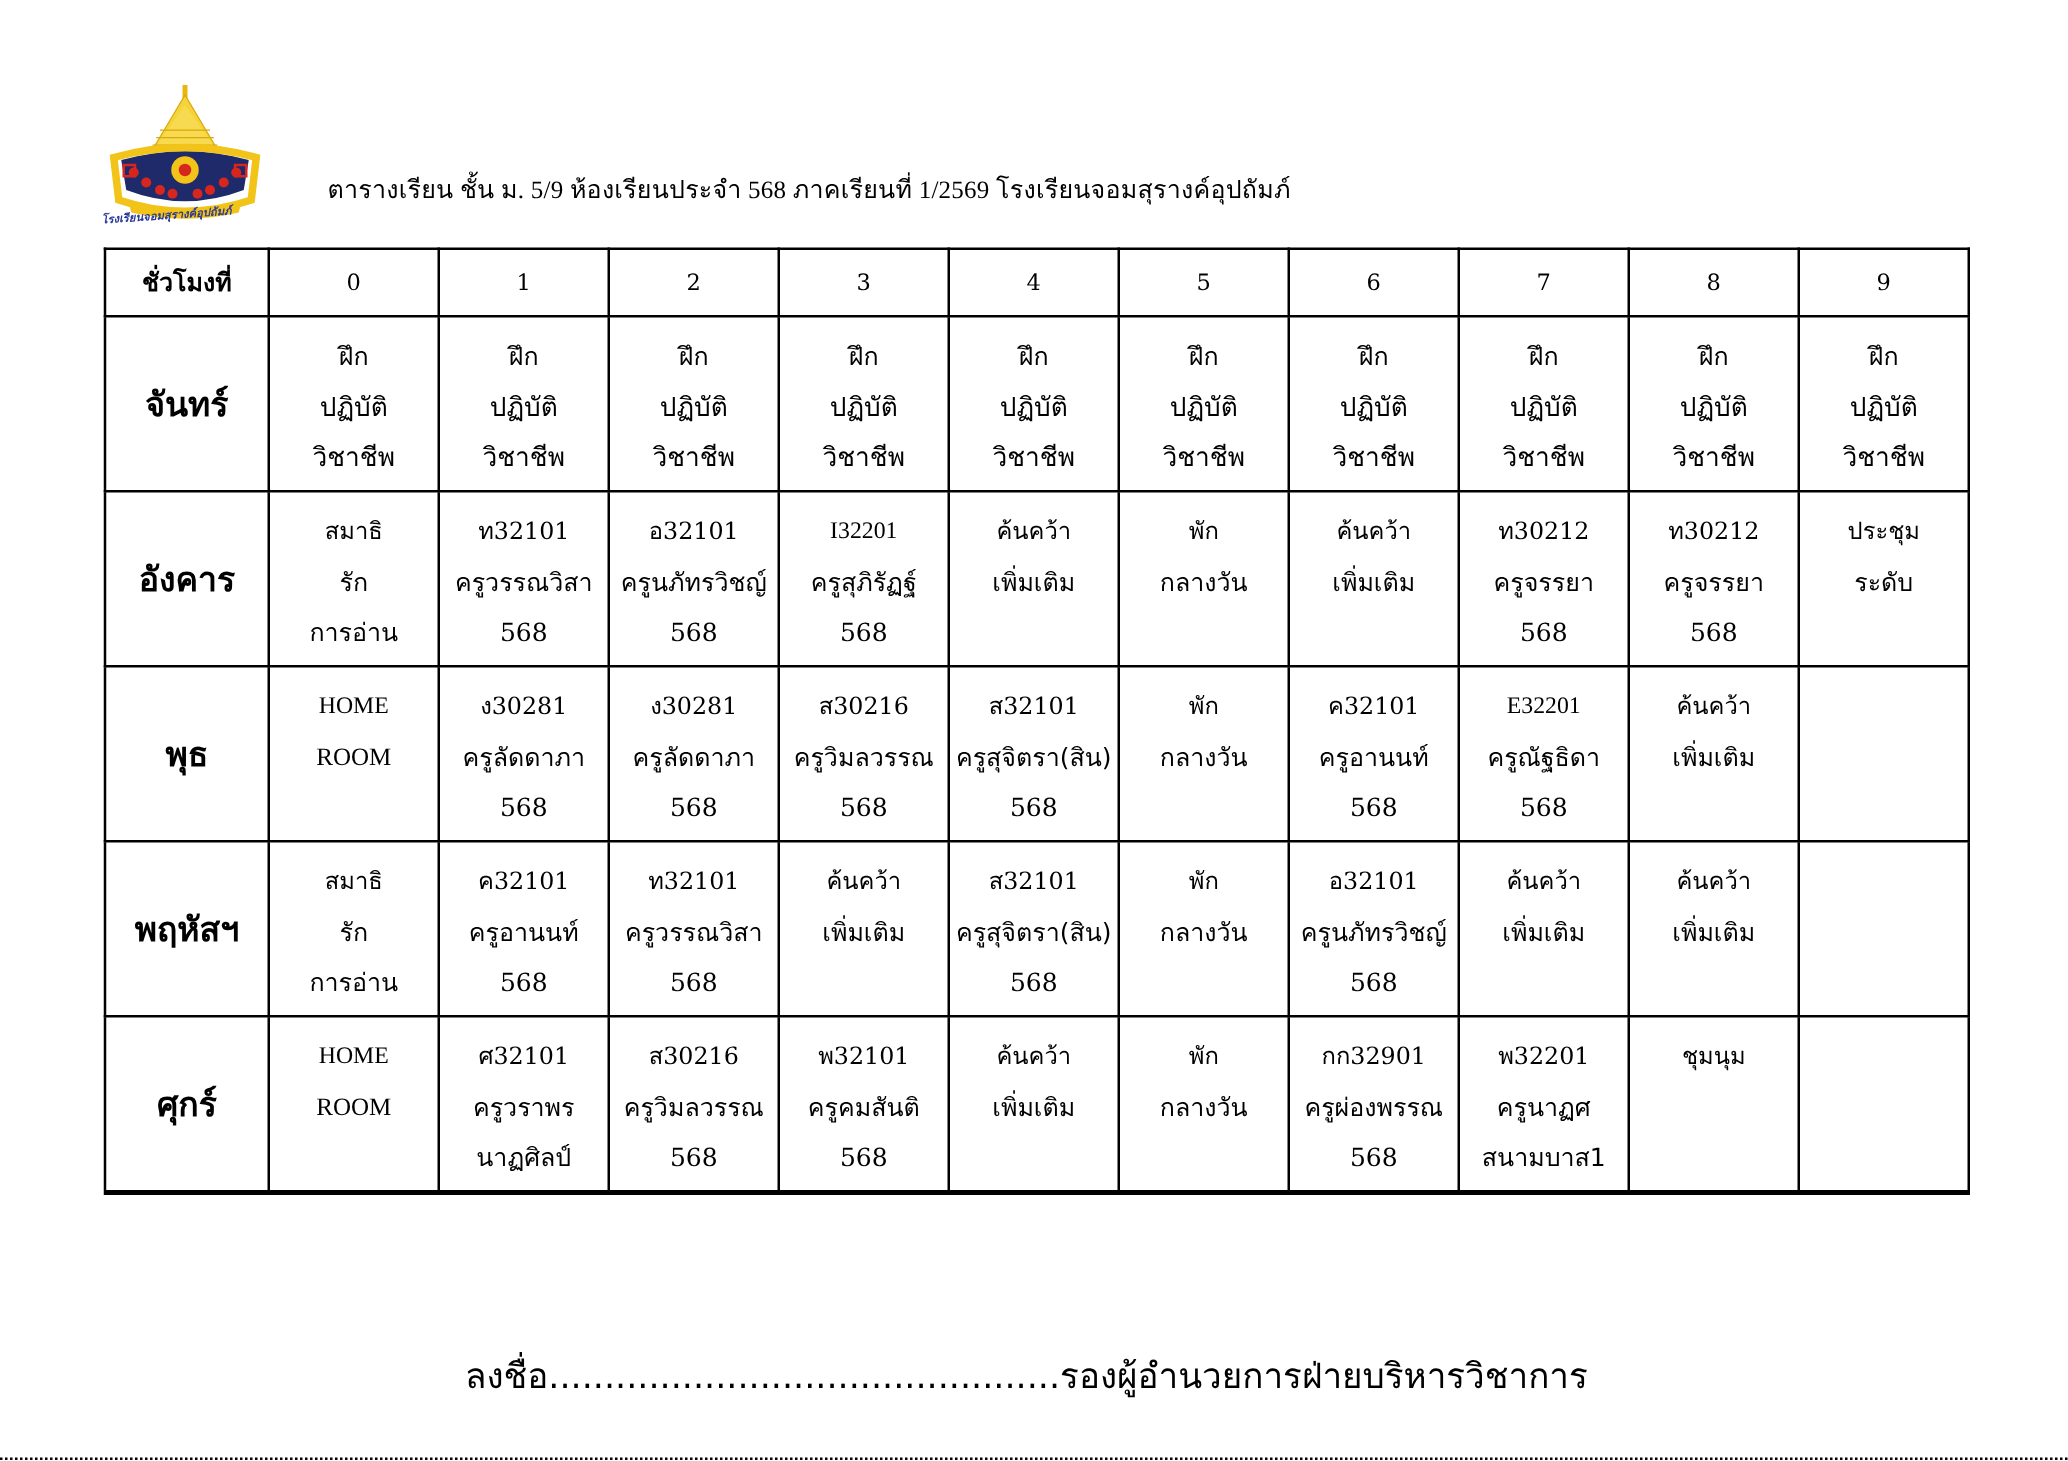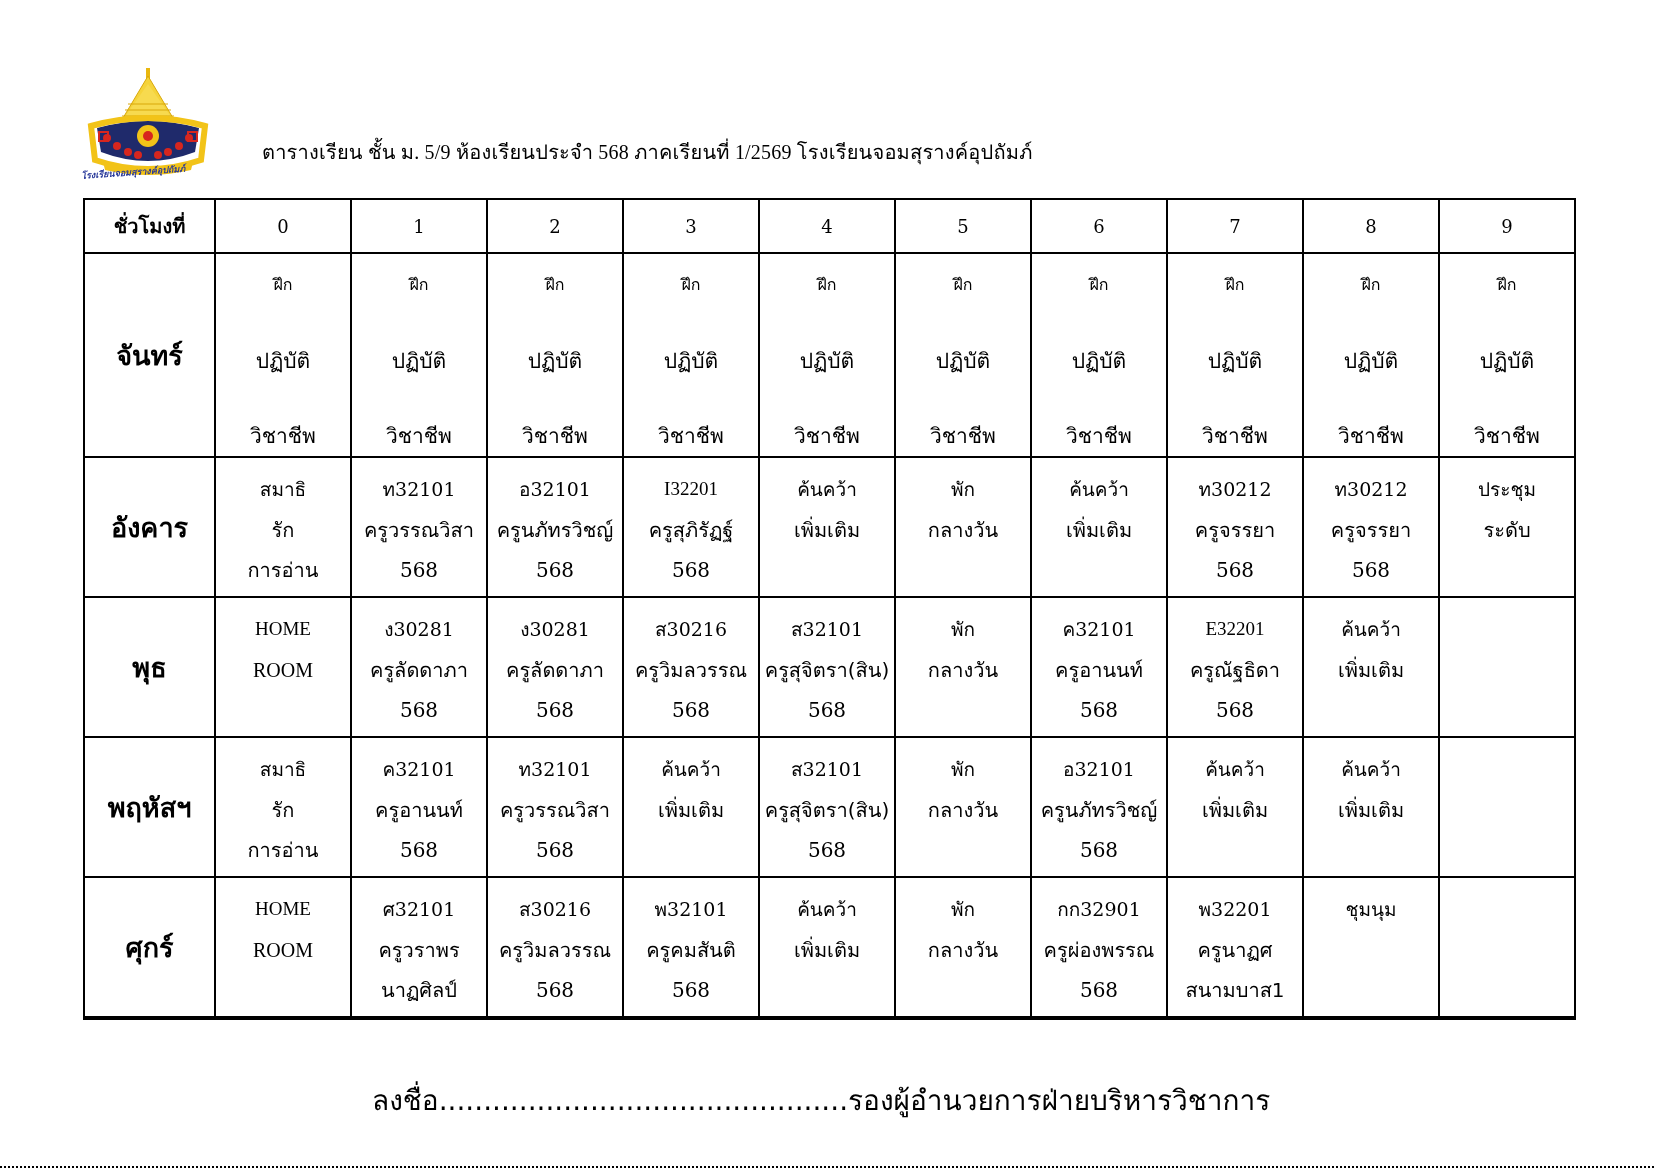--- a/index.html
+++ b/index.html
@@ -11,22 +11,22 @@
     table.tt tr.hdr td { height: 52px; font-size: 18px; }
     table.tt tr.time td { height: 52px; font-size: 18px; }
     table.tt tr.day td { height: 138px; vertical-align: top; }
     table.tt td.rowlabel { font-family: "DejaVu Sans", sans-serif; font-weight: bold; vertical-align: middle !important; font-size: 27px; }
     table.tt tr.hdr td.rowlabel, table.tt tr.time td.rowlabel { font-size: 20px; }
     table.tt tr:last-child td { border-bottom-width: 4px; }
     .cell-lines { padding-top: 10px; }
     .cell-lines .l1 { font-size: 19px; line-height: 42px; height: 42px; font-family: "DejaVu Serif", serif; }
     .cell-lines .l2, .cell-lines .l3 { font-size: 20px; line-height: 40px; height: 40px; font-family: "DejaVu Sans", sans-serif; }
     .cell-lines .l3.num { font-family: "DejaVu Serif", serif; text-align: center; }
-    .cell-lines.mon .l1 { font-family: "DejaVu Sans", sans-serif; font-size: 16px; }
-    .cell-lines.mon .l2, .cell-lines.mon .l3 { font-size: 21px; margin-top: 35px; }
+    .cell-lines.mon .l1 { font-family: "DejaVu Sans", sans-serif; font-size: 20px; }
+    .cell-lines.mon .l2, .cell-lines.mon .l3 { font-size: 21px; }
     .sig { position: absolute; left: 372px; top: 1078px; font-family: "DejaVu Sans", sans-serif; font-size: 28px; white-space: nowrap; }
     .bottom-rule { position: absolute; left: 0; top: 1166px; width: 1654px; border-top: 2px dotted #000; }
   </style>
 </head>
 <body>
 
 <div class="logo">
   <svg width="130" height="122" viewBox="0 0 130 122">
 
     <rect x="63" y="2" width="4" height="12" fill="#e9b70f"></rect>

